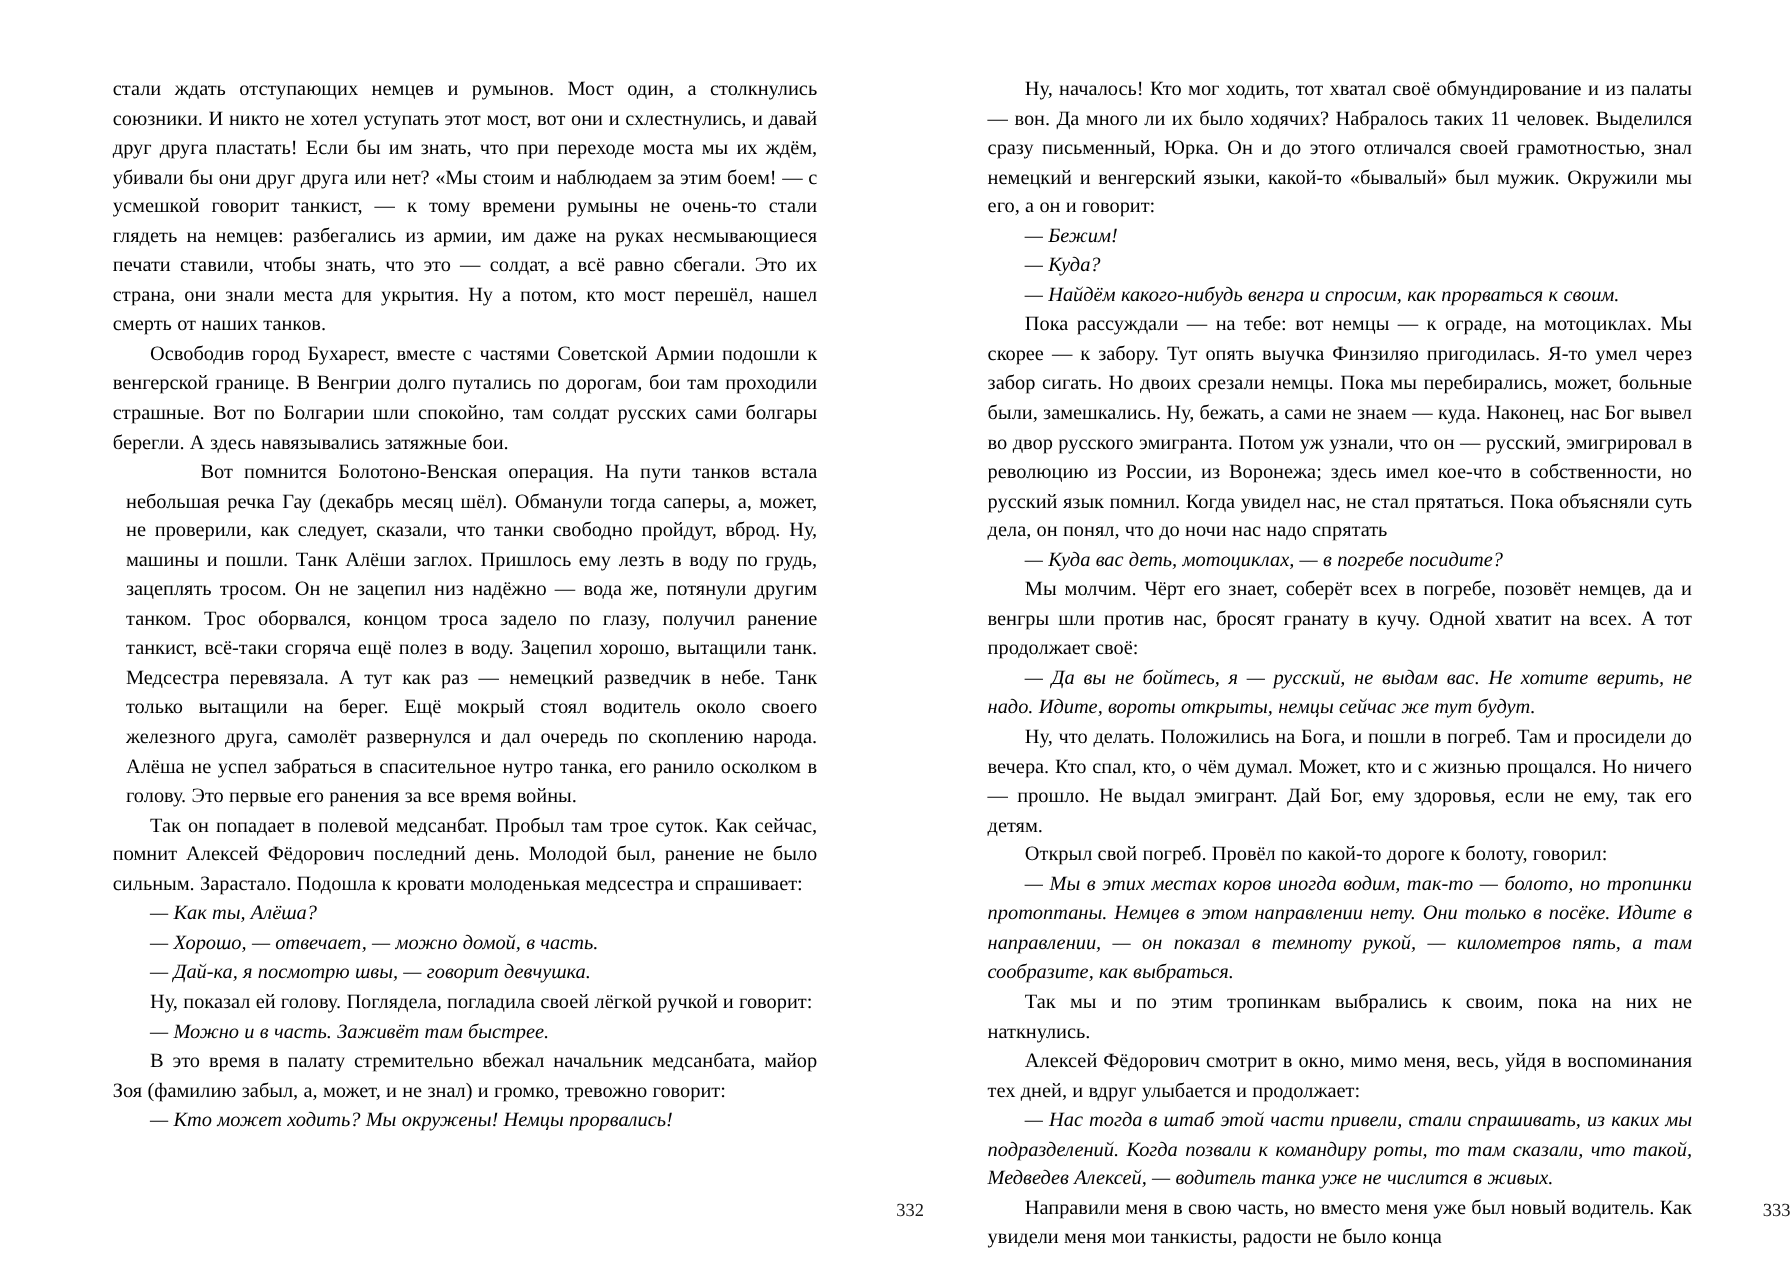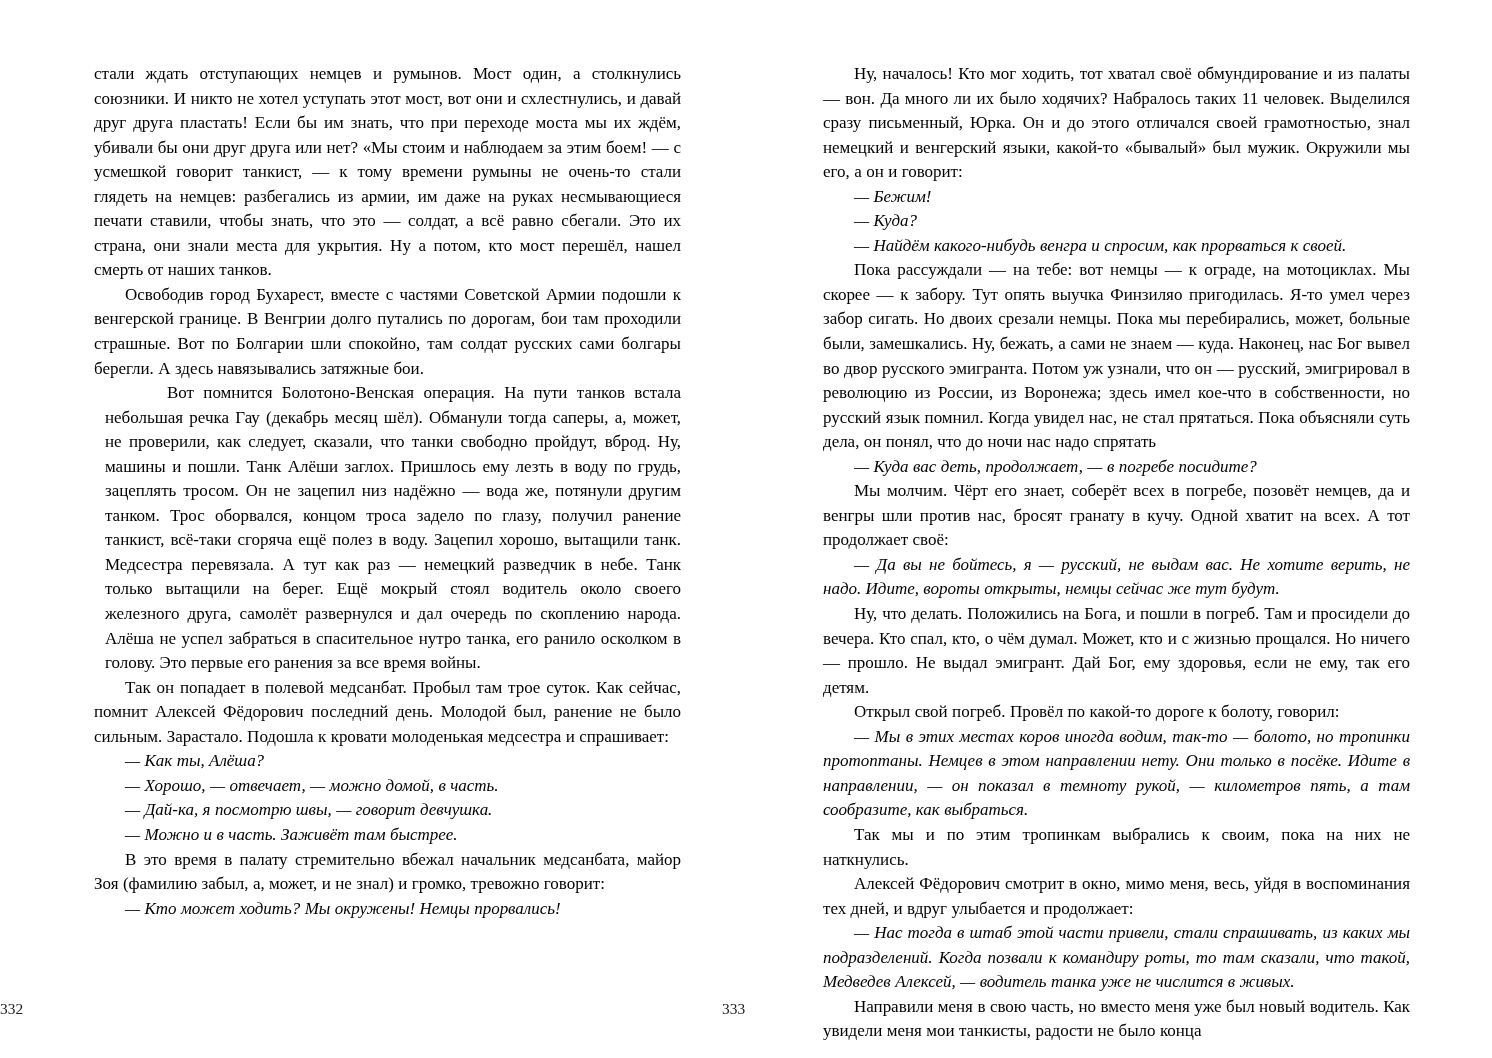--- a/index.html
+++ b/index.html
@@ -51,47 +51,48 @@
   
   .para { text-align-last: left; }
 
   .folio {
     position: absolute;
     font-size: 15.4px;
     line-height: 1;
     color: #1b1b1b;
     font-family: "Liberation Serif", "DejaVu Serif", serif;
   }
-  .folio-left  { left: 0;     top: 1001px; width: 770px;  text-align: left; }
-  .folio-right { left: 722px; top: 1001px; width: 770px;  text-align: left; font-family: Liberation Serif, serif; }
+  .folio-left  { left: 0;     top: 1001px; width: 770px;  text-align: right; }
+  .folio-right { left: 722px; top: 1001px; width: 770px;  text-align: right; font-family: Liberation Serif, serif; }
 </style>
 </head>
 <body>
 
 <div class="page">
   <div class="columns">
     <div class="column" id="col-left">
         <p class="para flush">стали ждать отступающих немцев и румынов. Мост один, а столкнулись союзники. И никто не хотел уступать этот мост, вот они и схлестнулись, и давай друг друга пластать! Если бы им знать, что при переходе моста мы их ждём, убивали бы они друг друга или нет? «Мы стоим и наблюдаем за этим боем! — с усмешкой говорит танкист, — к тому времени румыны не очень-то стали глядеть на немцев: разбегались из армии, им даже на руках несмывающиеся печати ставили, чтобы знать, что это — солдат, а всё равно сбегали. Это их страна, они знали места для укрытия. Ну а потом, кто мост перешёл, нашел смерть от наших танков.</p>
         <p class="para indent">Освободив город Бухарест, вместе с частями Советской Армии подошли к венгерской границе. В Венгрии долго путались по дорогам, бои там проходили страшные. Вот по Болгарии шли спокойно, там солдат русских сами болгары берегли. А здесь навязывались затяжные бои.</p>
         <p class="para indent-lg">Вот помнится Болотоно-Венская операция. На пути танков встала небольшая речка Гау (декабрь месяц шёл). Обманули тогда саперы, а, может, не проверили, как следует, сказали, что танки свободно пройдут, вброд. Ну, машины и пошли. Танк Алёши заглох. Пришлось ему лезть в воду по грудь, зацеплять тросом. Он не зацепил низ надёжно — вода же, потянули другим танком. Трос оборвался, концом троса задело по глазу, получил ранение танкист, всё-таки сгоряча ещё полез в воду. Зацепил хорошо, вытащили танк. Медсестра перевязала. А тут как раз — немецкий разведчик в небе. Танк только вытащили на берег. Ещё мокрый стоял водитель около своего железного друга, самолёт развернулся и дал очередь по скоплению народа. Алёша не успел забраться в спасительное нутро танка, его ранило осколком в голову. Это первые его ранения за все время войны.</p>
         <p class="para indent">Так он попадает в полевой медсанбат. Пробыл там трое суток. Как сейчас, помнит Алексей Фёдорович последний день. Молодой был, ранение не было сильным. Зарастало. Подошла к кровати молоденькая медсестра и спрашивает:</p>
         <p class="para dialogue">— Как ты, Алёша?</p>
         <p class="para dialogue">— Хорошо, — отвечает, — можно домой, в часть.</p>
         <p class="para dialogue">— Дай-ка, я посмотрю швы, — говорит девчушка.</p>
+        <p class="para indent">Ну, показал ей голову. Поглядела, погладила своей лёгкой ручкой и говорит:</p>
         <p class="para dialogue">— Можно и в часть. Заживёт там быстрее.</p>
         <p class="para indent">В это время в палату стремительно вбежал начальник медсанбата, майор Зоя (фамилию забыл, а, может, и не знал) и громко, тревожно говорит:</p>
         <p class="para dialogue">— Кто может ходить? Мы окружены! Немцы прорвались!</p>
       </div>
     <div class="column" id="col-right">
         <p class="para indent">Ну, началось! Кто мог ходить, тот хватал своё обмундирование и из палаты — вон. Да много ли их было ходячих? Набралось таких 11 человек. Выделился сразу письменный, Юрка. Он и до этого отличался своей грамотностью, знал немецкий и венгерский языки, какой-то «бывалый» был мужик. Окружили мы его, а он и говорит:</p>
         <p class="para dialogue">— Бежим!</p>
         <p class="para dialogue">— Куда?</p>
-        <p class="para dialogue">— Найдём какого-нибудь венгра и спросим, как прорваться к своей.</p>
+        <p class="para dialogue">— Найдём какого-нибудь венгра и спросим, как прорваться к своим.</p>
         <p class="para indent">Пока рассуждали — на тебе: вот немцы — к ограде, на мотоциклах. Мы скорее — к забору. Тут опять выучка Финзиляо пригодилась. Я-то умел через забор сигать. Но двоих срезали немцы. Пока мы перебирались, может, больные были, замешкались. Ну, бежать, а сами не знаем — куда. Наконец, нас Бог вывел во двор русского эмигранта. Потом уж узнали, что он — русский, эмигрировал в революцию из России, из Воронежа; здесь имел кое-что в собственности, но русский язык помнил. Когда увидел нас, не стал прятаться. Пока объясняли суть дела, он понял, что до ночи нас надо спрятать</p>
-        <p class="para dialogue">— Куда вас деть, продолжает, — в погребе посидите?</p>
+        <p class="para dialogue">— Куда вас деть, мотоциклах, — в погребе посидите?</p>
         <p class="para indent">Мы молчим. Чёрт его знает, соберёт всех в погребе, позовёт немцев, да и венгры шли против нас, бросят гранату в кучу. Одной хватит на всех. А тот продолжает своё:</p>
         <p class="para dialogue">— Да вы не бойтесь, я — русский, не выдам вас. Не хотите верить, не надо. Идите, вороты открыты, немцы сейчас же тут будут.</p>
         <p class="para indent">Ну, что делать. Положились на Бога, и пошли в погреб. Там и просидели до вечера. Кто спал, кто, о чём думал. Может, кто и с жизнью прощался. Но ничего — прошло. Не выдал эмигрант. Дай Бог, ему здоровья, если не ему, так его детям.</p>
         <p class="para indent">Открыл свой погреб. Провёл по какой-то дороге к болоту, говорил:</p>
         <p class="para dialogue">— Мы в этих местах коров иногда водим, так-то — болото, но тропинки протоптаны. Немцев в этом направлении нету. Они только в посёке. Идите в направлении, — он показал в темноту рукой, — километров пять, а там сообразите, как выбраться.</p>
         <p class="para indent">Так мы и по этим тропинкам выбрались к своим, пока на них не наткнулись.</p>
         <p class="para indent">Алексей Фёдорович смотрит в окно, мимо меня, весь, уйдя в воспоминания тех дней, и вдруг улыбается и продолжает:</p>
         <p class="para dialogue">— Нас тогда в штаб этой части привели, стали спрашивать, из каких мы подразделений. Когда позвали к командиру роты, то там сказали, что такой, Медведев Алексей, — водитель танка уже не числится в живых.</p>
         <p class="para indent">Направили меня в свою часть, но вместо меня уже был новый водитель. Как увидели меня мои танкисты, радости не было конца</p>
       </div>

